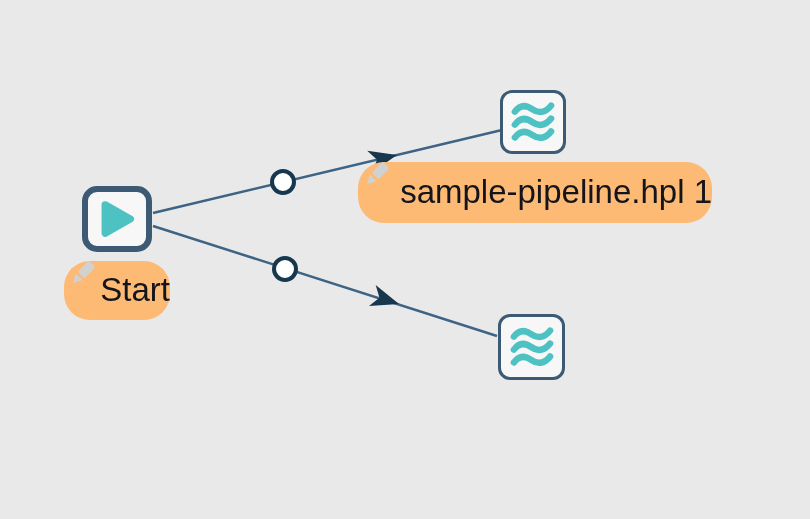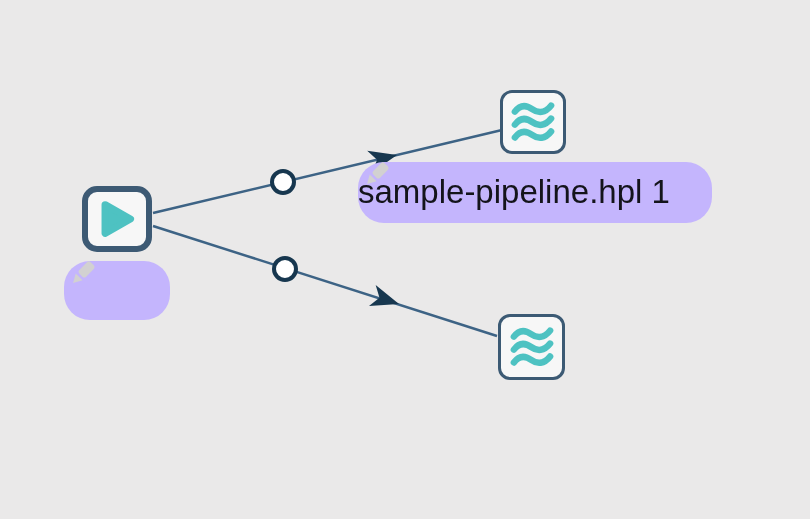--- a/index.html
+++ b/index.html
@@ -33,25 +33,25 @@
     border: 6px solid #3d5a74;
     border-radius: 15px;
   }
   .action-node.pipeline {
     border: 3px solid #3c5a74;
     border-radius: 12px;
   }
   .action-label {
     position: absolute;
     box-sizing: border-box;
-    background: #c4b5fd;
+    background: #fdba74;
     border-radius: 26px;
     display: flex;
     align-items: center;
-    justify-content: flex-start;
+    justify-content: flex-end;
     color: #14141b;
     font-size: 33px;
     line-height: 1;
     white-space: nowrap;
   }
   .action-label .label-text {
     position: relative;
     z-index: 2;
     padding-bottom: 3px;
   }
@@ -87,20 +87,21 @@
       <path d="M14,11 L46,29 L14,47 Z" fill="#4ec2c2" stroke="#4ec2c2" stroke-width="9" stroke-linejoin="round"></path>
     </svg>
   </div>
   <div class="action-label" style="left:64px; top:261px; width:106px; height:59px;">
     <svg class="pencil" width="30" height="30" viewBox="0 0 30 30">
       <g transform="rotate(-45 15 15)" fill="#d2d1d1">
         <polygon points="1,15 9.5,10.2 9.5,19.8"></polygon>
         <rect x="12" y="10.2" width="16" height="9.6" rx="2.6"></rect>
       </g>
     </svg>
+    <span class="label-text">Start</span>
   </div>
 
   <div class="action-node pipeline" style="left:500px; top:90px; width:66px; height:64px;">
     <svg width="52" height="50" viewBox="0 0 60 58">
       <g fill="none" stroke="#4ec2c2" stroke-width="7.5" stroke-linecap="round">
         <path d="M9,17 C15,9 22,9 29,14 C36,19 44,19 51,10"></path>
         <path d="M9,32 C15,24 22,24 29,29 C36,34 44,34 51,25"></path>
         <path d="M9,47 C15,39 22,39 29,44 C36,49 44,49 51,40"></path>
       </g>
     </svg>

